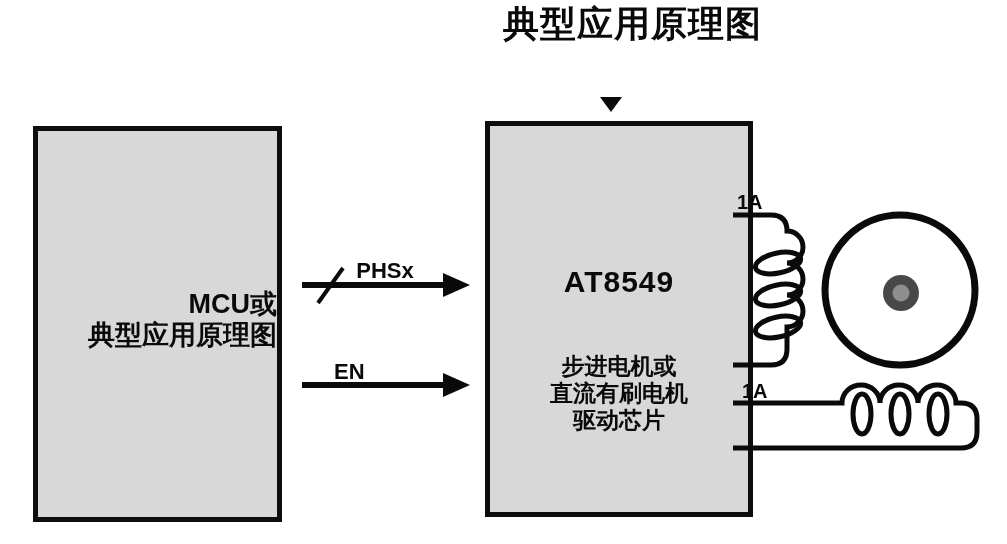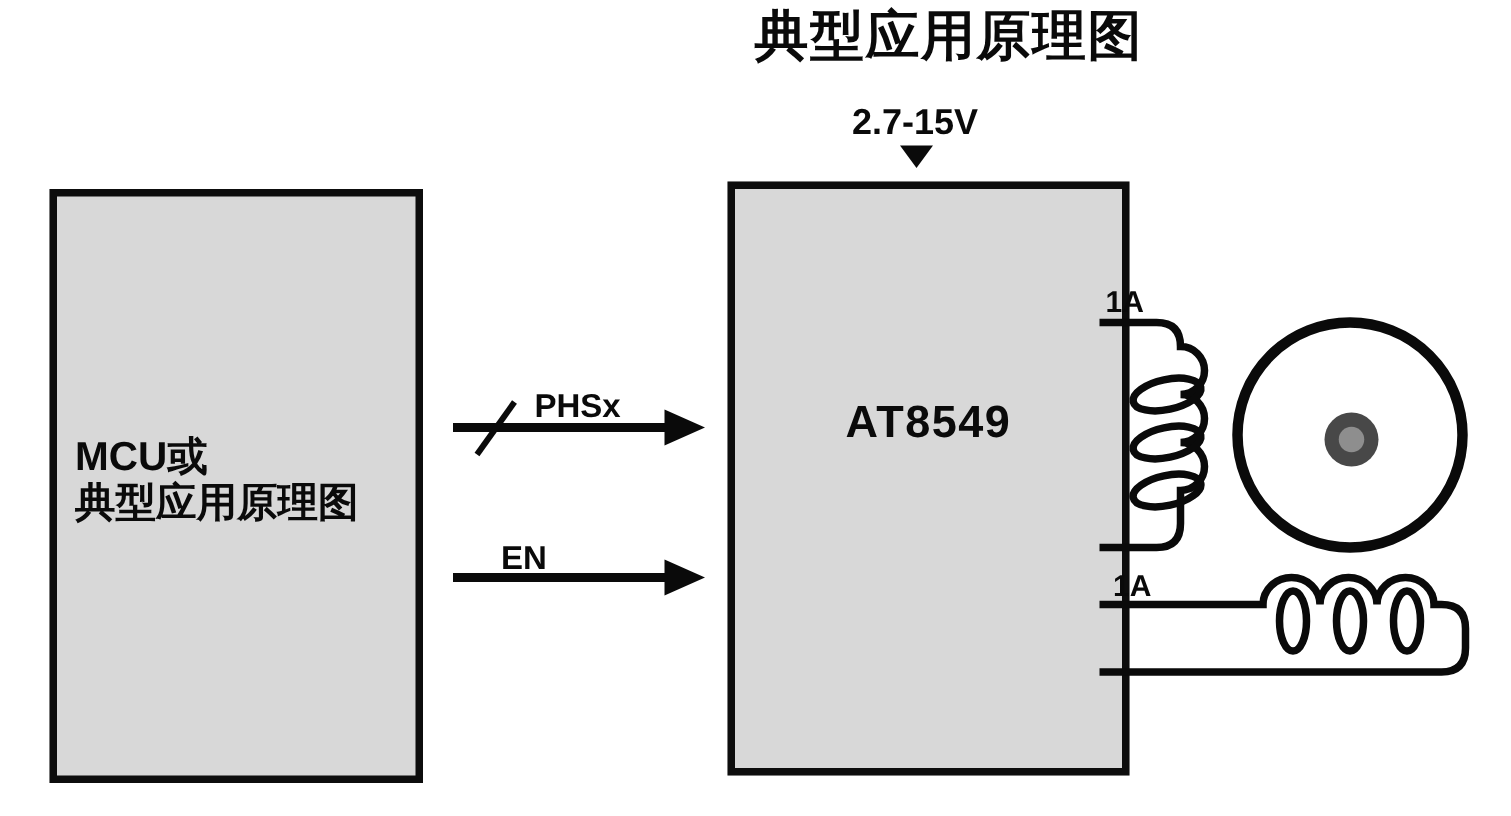--- a/index.html
+++ b/index.html
@@ -27,22 +27,22 @@
   .block {
     position: absolute;
     background: #d8d8d8;
     border: 5px solid #0d0d0d;
     box-sizing: border-box;
   }
   .block-controller { left: 33px; top: 126px; width: 249px; height: 396px; }
   .block-driver     { left: 485px; top: 121px; width: 268px; height: 396px; }
 
   .controller-text {
-    position: absolute; left: 12px; right: 0; top: 158px;
-    font-size: 27px; line-height: 31px; font-weight: 700; text-align: left;
+    position: absolute; left: 0; right: 0; top: 158px;
+    font-size: 27px; line-height: 31px; font-weight: 700; text-align: right;
   }
   .driver-part {
     position: absolute; left: 0; right: 0; top: 138px;
     font-size: 30px; line-height: 36px; font-weight: 700; text-align: center;
     letter-spacing: 1px;
   }
   .driver-desc {
     position: absolute; left: 0; right: 0; top: 227px;
     font-size: 23px; line-height: 27px; font-weight: 700; text-align: center;
   }
@@ -63,31 +63,35 @@
   .arrow-line { stroke: #0a0a0a; stroke-width: 6; }
   .solid { fill: #0a0a0a; stroke: none; }
 </style>
 </head>
 <body>
 
 <div class="stage">
 
   <div class="txt diagram-title">典型应用原理图</div>
 
-  <div class="txt power-label">2.7-15V</div>
 
   <div class="block block-controller">
     <div class="controller-text">
       <div>MCU或</div>
       <div>典型应用原理图</div>
     </div>
   </div>
 
   <div class="block block-driver">
     <div class="driver-part">AT8549</div>
+    <div class="driver-desc">
+      <div>步进电机或</div>
+      <div>直流有刷电机</div>
+      <div>驱动芯片</div>
+    </div>
   </div>
 
   <div class="txt signal-phase">PHSx</div>
   <div class="txt signal-enable">EN</div>
 
   <div class="txt current-a">1A</div>
   <div class="txt current-b">1A</div>
 
   <div class="txt motor-label">步进电机</div>
 

